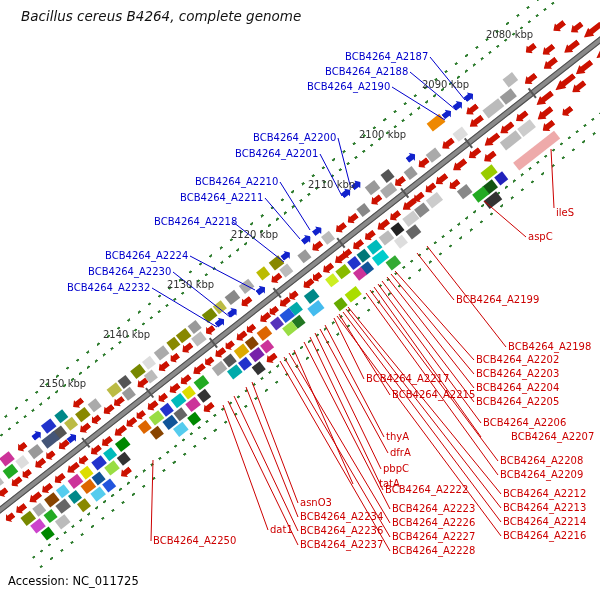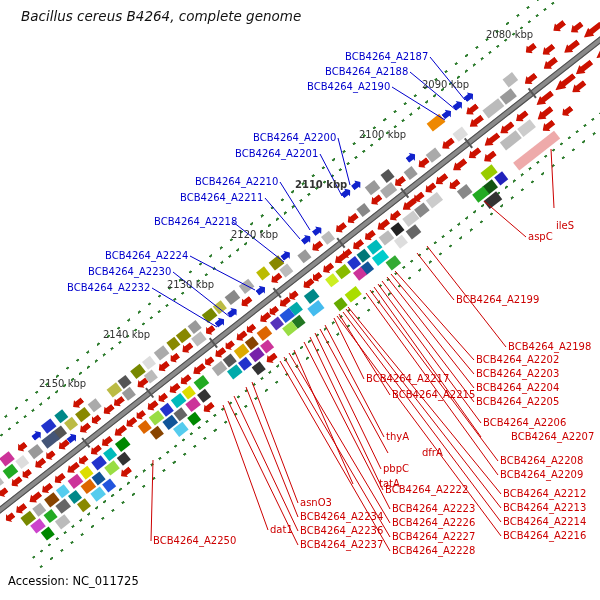--- a/index.html
+++ b/index.html
@@ -331,50 +331,50 @@
       <line x1="390" y1="551" x2="280" y2="361" stroke="#cc0000" stroke-width="1"></line>
       <line x1="298" y1="545" x2="228" y2="401" stroke="#cc0000" stroke-width="1"></line>
       <line x1="151" y1="541" x2="153" y2="460" stroke="#cc0000" stroke-width="1"></line>
     </svg>
 
   <div class="footer-text" style="left:8px;top:574px">Accession: NC_011725</div>
 
 <div class="slabel" style="left: 486px; top: 29px;">2080 kbp</div>
     <div class="slabel" style="left: 422px; top: 79px;">2090 kbp</div>
     <div class="slabel" style="left: 359px; top: 129px;">2100 kbp</div>
-    <div class="slabel" style="left: 295px; top: 179px; font-weight: bold;">2110 kbp</div>
+    <div class="slabel" style="left: 308px; top: 179px;">2110 kbp</div>
     <div class="slabel" style="left: 231px; top: 229px;">2120 kbp</div>
     <div class="slabel" style="left: 167px; top: 279px;">2130 kbp</div>
     <div class="slabel" style="left: 103px; top: 329px;">2140 kbp</div>
     <div class="slabel" style="left: 39px; top: 378px;">2150 kbp</div>
     <div class="glabel" style="left: 345px; top: 51px; color: rgb(0, 0, 204);">BCB4264_A2187</div>
     <div class="glabel" style="left: 325px; top: 66px; color: rgb(0, 0, 204);">BCB4264_A2188</div>
     <div class="glabel" style="left: 307px; top: 81px; color: rgb(0, 0, 204);">BCB4264_A2190</div>
     <div class="glabel" style="left: 253px; top: 132px; color: rgb(0, 0, 204);">BCB4264_A2200</div>
     <div class="glabel" style="left: 235px; top: 148px; color: rgb(0, 0, 204);">BCB4264_A2201</div>
     <div class="glabel" style="left: 195px; top: 176px; color: rgb(0, 0, 204);">BCB4264_A2210</div>
     <div class="glabel" style="left: 180px; top: 192px; color: rgb(0, 0, 204);">BCB4264_A2211</div>
     <div class="glabel" style="left: 154px; top: 216px; color: rgb(0, 0, 204);">BCB4264_A2218</div>
     <div class="glabel" style="left: 105px; top: 250px; color: rgb(0, 0, 204);">BCB4264_A2224</div>
     <div class="glabel" style="left: 88px; top: 266px; color: rgb(0, 0, 204);">BCB4264_A2230</div>
     <div class="glabel" style="left: 67px; top: 282px; color: rgb(0, 0, 204);">BCB4264_A2232</div>
-    <div class="glabel" style="left: 556px; top: 220px; color: rgb(204, 0, 0);">ileS</div>
+    <div class="glabel" style="left: 556px; top: 207px; color: rgb(204, 0, 0);">ileS</div>
     <div class="glabel" style="left: 528px; top: 231px; color: rgb(204, 0, 0);">aspC</div>
     <div class="glabel" style="left: 456px; top: 294px; color: rgb(204, 0, 0);">BCB4264_A2199</div>
     <div class="glabel" style="left: 508px; top: 341px; color: rgb(204, 0, 0);">BCB4264_A2198</div>
     <div class="glabel" style="left: 476px; top: 354px; color: rgb(204, 0, 0);">BCB4264_A2202</div>
     <div class="glabel" style="left: 476px; top: 368px; color: rgb(204, 0, 0);">BCB4264_A2203</div>
     <div class="glabel" style="left: 476px; top: 382px; color: rgb(204, 0, 0);">BCB4264_A2204</div>
     <div class="glabel" style="left: 476px; top: 396px; color: rgb(204, 0, 0);">BCB4264_A2205</div>
     <div class="glabel" style="left: 366px; top: 373px; color: rgb(204, 0, 0);">BCB4264_A2217</div>
     <div class="glabel" style="left: 392px; top: 389px; color: rgb(204, 0, 0);">BCB4264_A2215</div>
     <div class="glabel" style="left: 483px; top: 417px; color: rgb(204, 0, 0);">BCB4264_A2206</div>
     <div class="glabel" style="left: 483px; top: 431px; color: rgb(204, 0, 0); margin-left: 28px;">BCB4264_A2207</div>
     <div class="glabel" style="left: 386px; top: 431px; color: rgb(204, 0, 0); text-align: right;">thyA</div>
-    <div class="glabel" style="left: 390px; top: 447px; color: rgb(204, 0, 0); margin-left: 32px;">dfrA</div>
+    <div class="glabel" style="left: 390px; top: 447px; color: rgb(204, 0, 0);">dfrA</div>
     <div class="glabel" style="left: 500px; top: 455px; color: rgb(204, 0, 0);">BCB4264_A2208</div>
     <div class="glabel" style="left: 383px; top: 463px; color: rgb(204, 0, 0);">pbpC</div>
     <div class="glabel" style="left: 500px; top: 469px; color: rgb(204, 0, 0);">BCB4264_A2209</div>
     <div class="glabel" style="left: 355px; top: 478px; color: rgb(204, 0, 0); margin-left: 24px;">tatA</div>
     <div class="glabel" style="left: 385px; top: 484px; color: rgb(204, 0, 0);">BCB4264_A2222</div>
     <div class="glabel" style="left: 503px; top: 488px; color: rgb(204, 0, 0);">BCB4264_A2212</div>
     <div class="glabel" style="left: 503px; top: 502px; color: rgb(204, 0, 0);">BCB4264_A2213</div>
     <div class="glabel" style="left: 392px; top: 503px; color: rgb(204, 0, 0);">BCB4264_A2223</div>
     <div class="glabel" style="left: 503px; top: 516px; color: rgb(204, 0, 0);">BCB4264_A2214</div>
     <div class="glabel" style="left: 300px; top: 497px; color: rgb(204, 0, 0);">asnO3</div>

